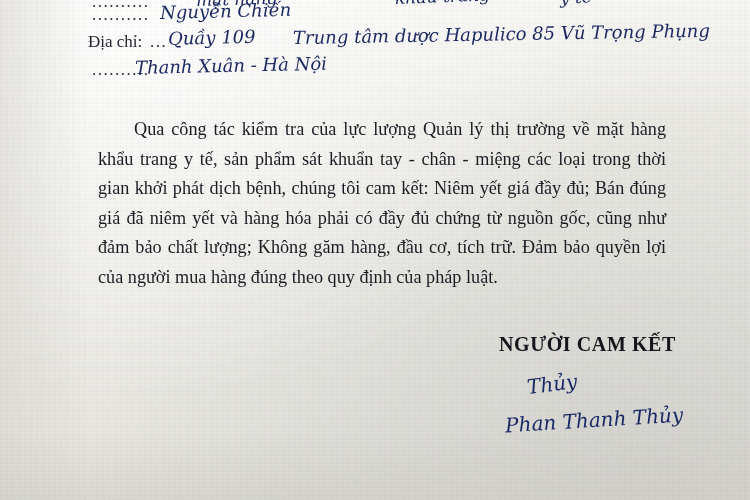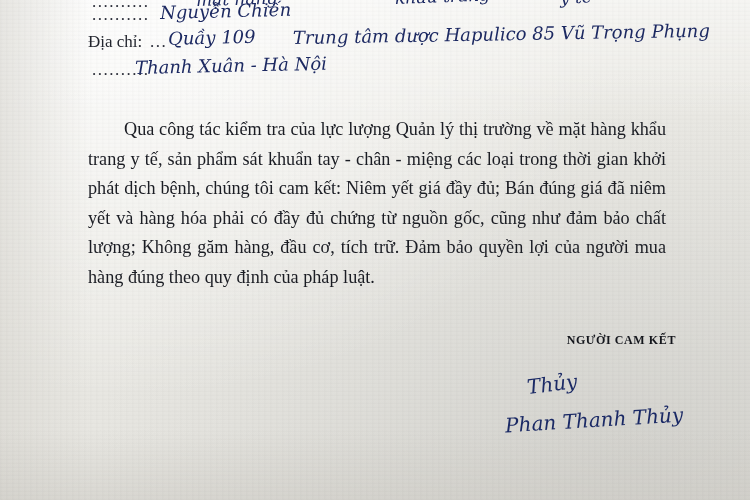--- a/index.html
+++ b/index.html
@@ -105,29 +105,29 @@
     left: 86px;
     top: 115px;
     width: 580px;
     font-size: 18.2px;
     line-height: 29.5px;
     color: #1b1d24;
     text-align: justify;
     text-justify: inter-word;
   }
   .body-text p {
-    margin: 0 0 10px 2px;
+    margin: 0 0 10px 12px;
     text-indent: 36px;
   }
 
   .signature-heading {
     position: absolute;
     right: 74px;
     top: 333px;
-    font-size: 12px;
+    font-size: 20px;
     font-weight: bold;
     letter-spacing: 0.6px;
     color: #15171d;
     white-space: nowrap;
   }
 
   .sig-mark {
     position: absolute;
     left: 527px;
     top: 372px;

